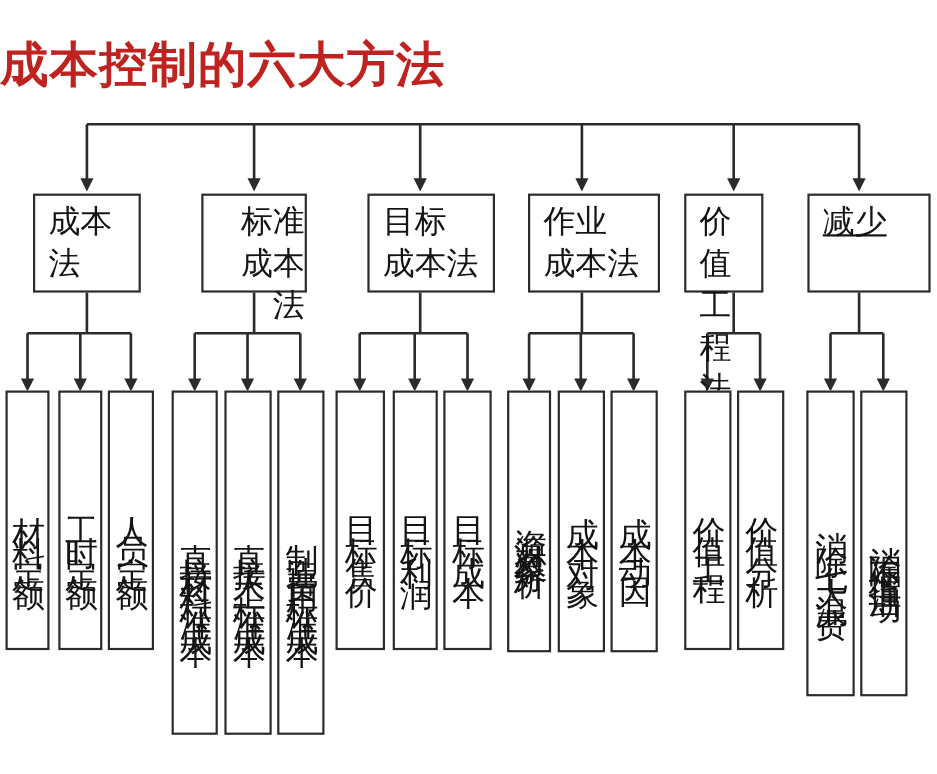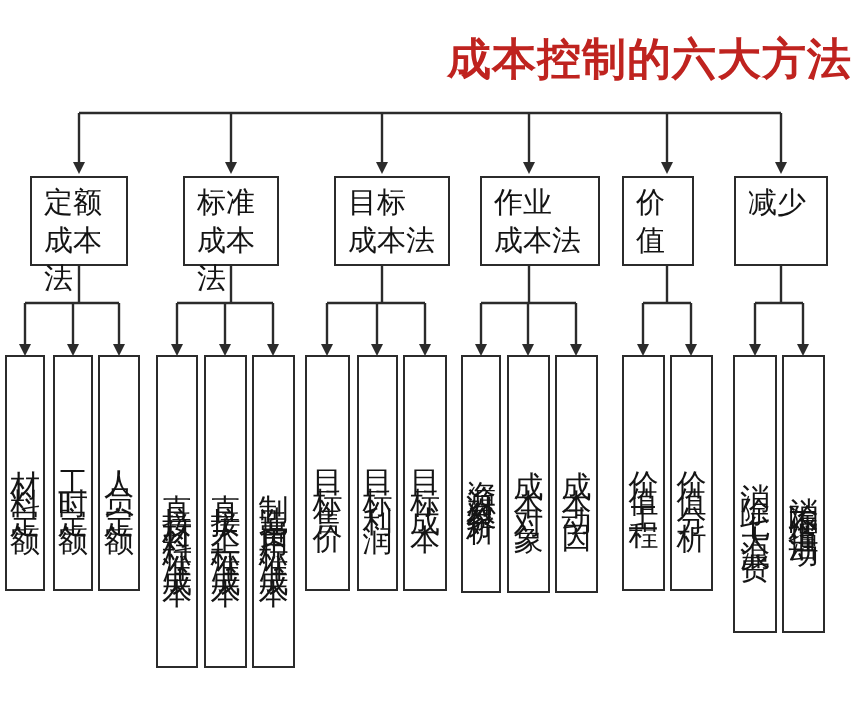--- a/index.html
+++ b/index.html
@@ -1,21 +1,21 @@
 <!DOCTYPE html>
 <html><head>
 <meta charset="utf-8">
 <style>
   html,body{margin:0;padding:0;background:#fff;}
   .stage{
     position:relative;width:852px;height:704px;background:#ffffff;overflow:hidden;
     font-family:"Liberation Sans","DejaVu Sans",sans-serif;color:#141414;
   }
   .title{
-    position:absolute;top:30px;left:0;width:100%;text-align:right;
+    position:absolute;top:30px;left:0;width:100%;text-align:left;
     font-size:44px;font-weight:bold;color:#bf231f;letter-spacing:1px;
   }
   .connectors{position:absolute;left:0;top:0;width:852px;height:704px;}
   .connectors line{stroke:#2b2b2b;stroke-width:2.4;}
   .connectors polygon{fill:#2b2b2b;}
   .method{
     position:absolute;top:176px;height:90px;box-sizing:border-box;
     border:2.5px solid #2b2b2b;background:#fff;
     font-size:29px;line-height:38px;padding:5px 0 0 12px;
   }
@@ -109,39 +109,39 @@
       <line x1="781" y1="265" x2="781" y2="303"></line>
       <line x1="755" y1="303" x2="803" y2="303"></line>
       <line x1="755" y1="303" x2="755" y2="345"></line>
         <polygon points="749,344 761,344 755,356"></polygon>
       <line x1="803" y1="303" x2="803" y2="345"></line>
         <polygon points="797,344 809,344 803,356"></polygon>
     </g>
   </svg>
 
   <div class="method" style="left:30px;width:98px;">
-    <div>定额</div>
     <div>成本法</div>
   </div>
-  <div class="method" style="left:183px;width:96px;">
+  <div class="method" style="left:183px;width:96px;text-align:right;">
     <div>标准</div>
     <div>成本法</div>
   </div>
   <div class="method" style="left:334px;width:116px;">
     <div>目标</div>
     <div>成本法</div>
   </div>
   <div class="method" style="left:480px;width:120px;">
     <div>作业</div>
     <div>成本法</div>
   </div>
   <div class="method" style="left:622px;width:72px;">
     <div>价值</div>
+    <div>工程法</div>
   </div>
-  <div class="method" style="left:734px;width:94px;">
+  <div class="method" style="left:734px;width:112px;text-decoration:underline;">
     <div>减少</div>
   </div>
 
   <div class="leaf h236 sp18" style="left:5px;width:40px;">
       <span>材料定额</span>
     </div>
   <div class="leaf h236 sp18" style="left:53px;width:40px;">
       <span>工时定额</span>
     </div>
   <div class="leaf h236 sp18" style="left:98px;width:42px;">

